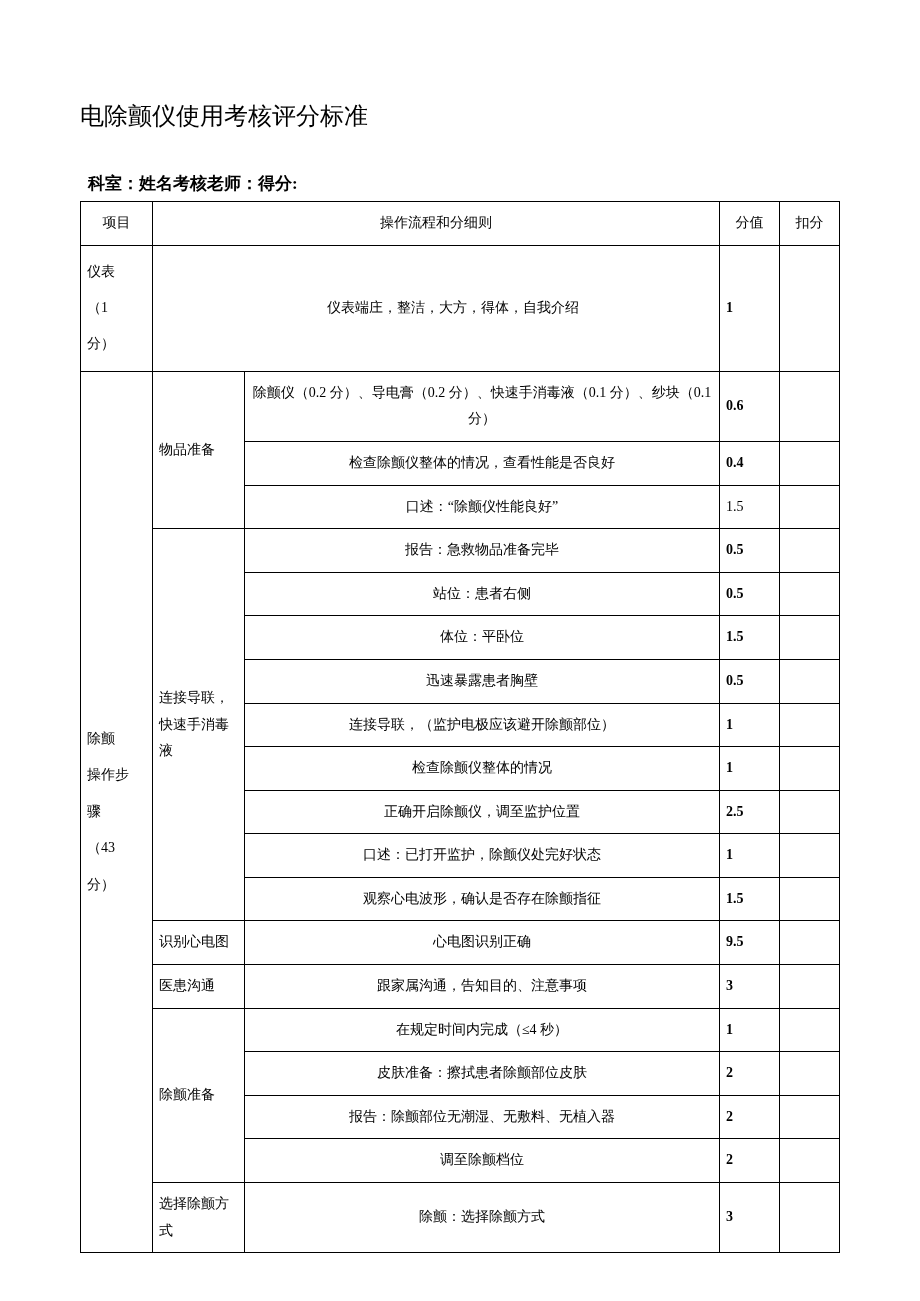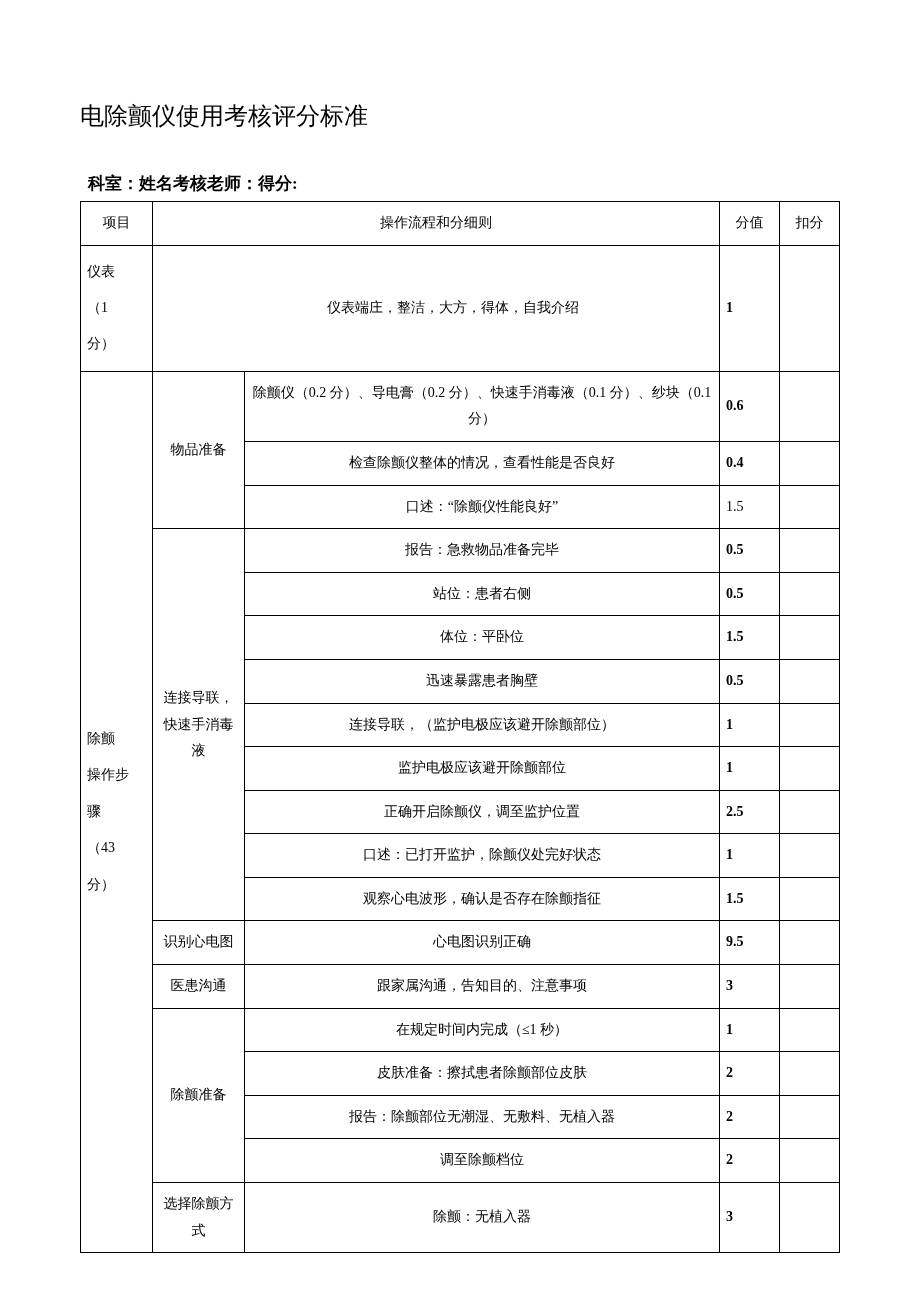--- a/index.html
+++ b/index.html
@@ -32,21 +32,21 @@
     font-size: 14px;
     vertical-align: middle;
     line-height: 1.9;
     word-break: break-word;
   }
   th {
     font-weight: normal;
     text-align: center;
   }
   .col-proj  { width: 72px; text-align: left; }
-  .col-step  { width: 92px; text-align: center; }
+  .col-step  { width: 92px; text-align: left; }
   .col-detail{ text-align: center; }
   .col-score { width: 60px; text-align: left; font-weight: bold; }
   .col-deduct{ width: 60px; }
   .center { text-align: center; padding-left: 40px; }
   .dashed-b { border-bottom: 1px dashed #000; margin-left: 44px; }
   .proj-cell { line-height: 2.6; }
 </style>
 </head>
 <body>
 
@@ -122,21 +122,21 @@
     <td class="col-detail dashed-b">迅速暴露患者胸壁</td>
     <td class="col-score dashed-b">0.5</td>
     <td class="col-deduct dashed-b"></td>
   </tr>
   <tr>
     <td class="col-detail dashed-b">连接导联，（监护电极应该避开除颤部位）</td>
     <td class="col-score dashed-b">1</td>
     <td class="col-deduct dashed-b"></td>
   </tr>
   <tr>
-    <td class="col-detail dashed-b">监护电极应该避开除颤部位</td>
+    <td class="col-detail dashed-b">检查除颤仪整体的情况</td>
     <td class="col-score dashed-b">1</td>
     <td class="col-deduct dashed-b"></td>
   </tr>
   <tr>
     <td class="col-detail dashed-b">正确开启除颤仪，调至监护位置</td>
     <td class="col-score dashed-b">2.5</td>
     <td class="col-deduct dashed-b"></td>
   </tr>
   <tr>
     <td class="col-detail dashed-b">口述：已打开监护，除颤仪处完好状态</td>
@@ -158,21 +158,21 @@
 
   <tr>
     <td class="col-step">医患沟通</td>
     <td class="col-detail">跟家属沟通，告知目的、注意事项</td>
     <td class="col-score">3</td>
     <td class="col-deduct"></td>
   </tr>
 
   <tr>
     <td class="col-step" rowspan="4">除颤准备</td>
-    <td class="col-detail">在规定时间内完成（≤1 秒）</td>
+    <td class="col-detail">在规定时间内完成（≤4 秒）</td>
     <td class="col-score">1</td>
     <td class="col-deduct"></td>
   </tr>
   <tr>
     <td class="col-detail">皮肤准备：擦拭患者除颤部位皮肤</td>
     <td class="col-score">2</td>
     <td class="col-deduct"></td>
   </tr>
   <tr>
     <td class="col-detail">报告：除颤部位无潮湿、无敷料、无植入器</td>
@@ -180,19 +180,19 @@
     <td class="col-deduct"></td>
   </tr>
   <tr>
     <td class="col-detail">调至除颤档位</td>
     <td class="col-score">2</td>
     <td class="col-deduct"></td>
   </tr>
 
   <tr>
     <td class="col-step">选择除颤方式</td>
-    <td class="col-detail">除颤：无植入器</td>
+    <td class="col-detail">除颤：选择除颤方式</td>
     <td class="col-score">3</td>
     <td class="col-deduct"></td>
   </tr>
 
 </tbody>
   </table>
 
 </body></html>

